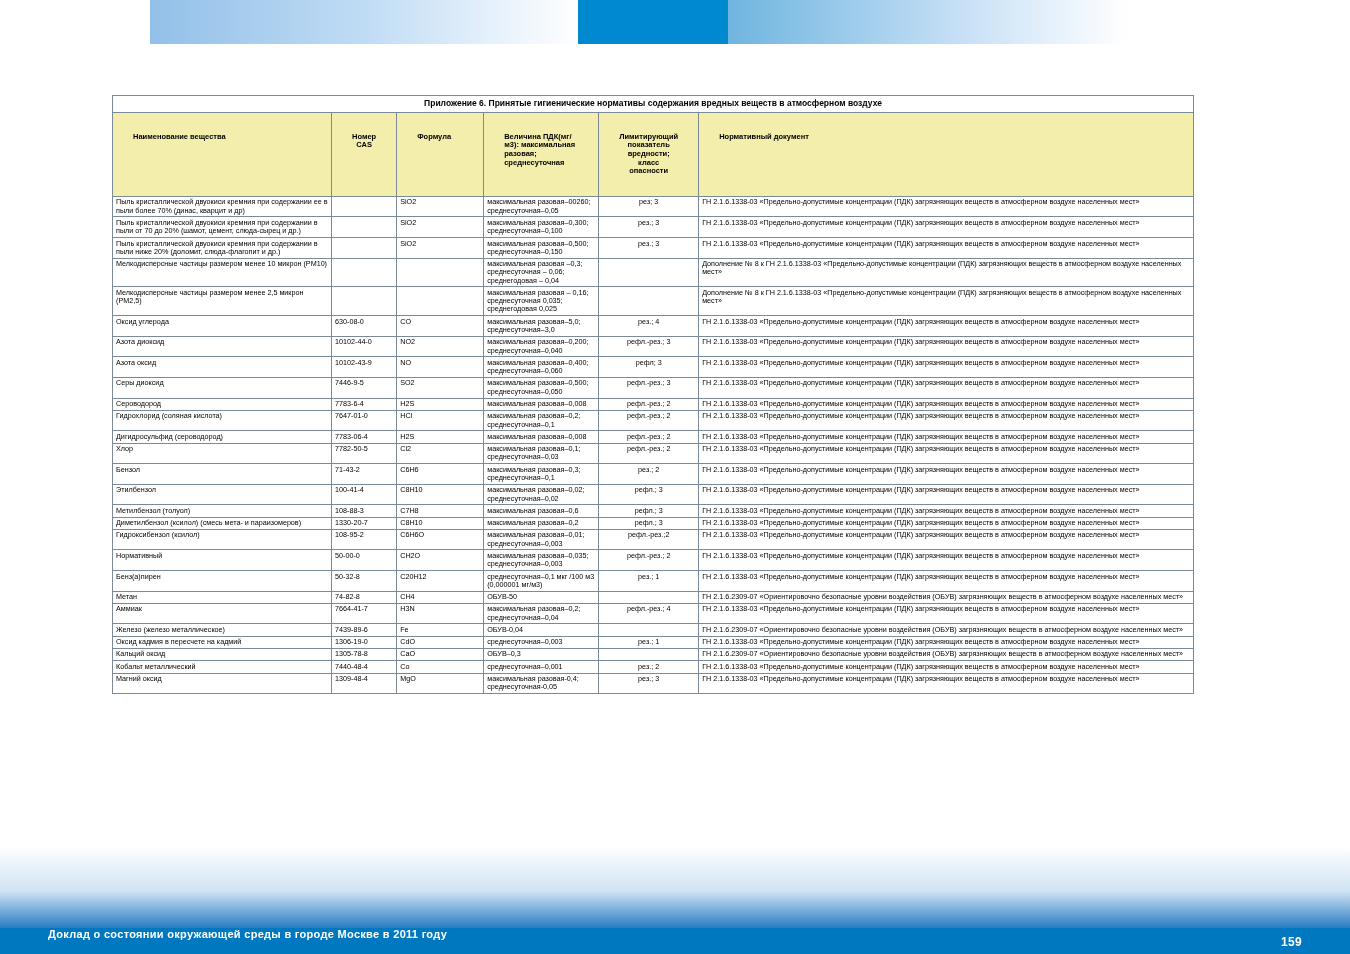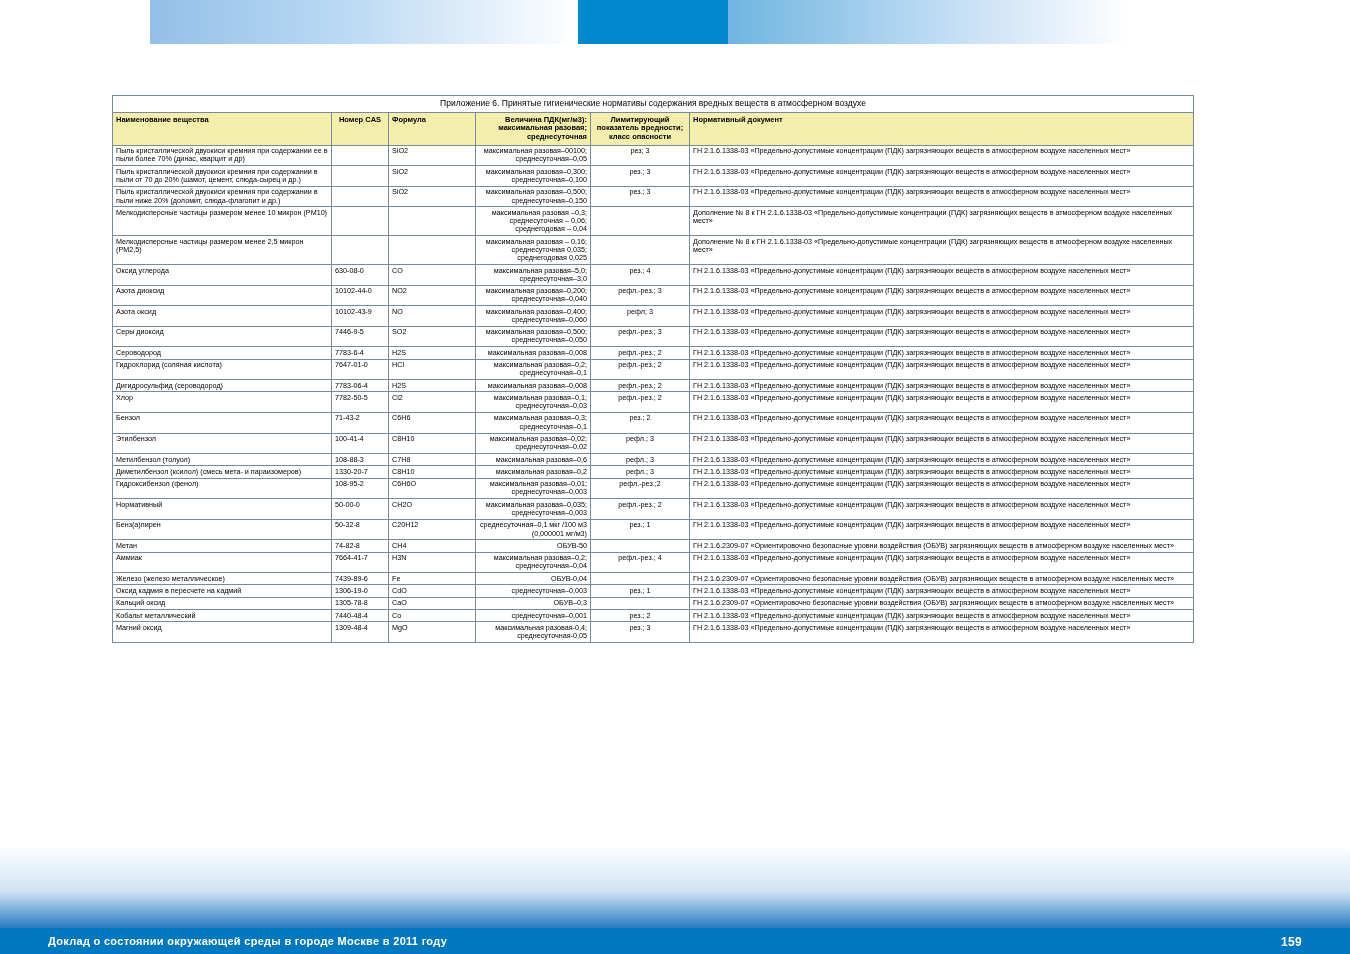--- a/index.html
+++ b/index.html
@@ -4,31 +4,31 @@
 <style>
 *{box-sizing:border-box;margin:0;padding:0}
 body{font-family:Arial,Helvetica,sans-serif;background:#fff;width:1350px;height:954px;position:relative;overflow:hidden}
 .top-banner{position:absolute;top:0;left:0;right:0;height:44px}
 .top-grad-left{position:absolute;top:0;left:150px;width:430px;height:44px;background:linear-gradient(90deg,rgba(135,185,230,.9)0%,rgba(165,205,240,.7)50%,rgba(255,255,255,0)100%)}
 .top-tab{position:absolute;top:0;left:578px;width:150px;height:44px;background:#0089cf}
 .top-grad-right{position:absolute;top:0;left:728px;width:400px;height:44px;background:linear-gradient(90deg,#6fb5e0 0%,rgba(165,205,240,.6)60%,rgba(255,255,255,0)100%)}
 .tbl-wrap{position:absolute;top:95px;left:112px;width:1082px}
 table{width:100%;border-collapse:separate;border-spacing:1px 1px;background:#7a8a99;font-size:7.2px;line-height:1.15}
 th,td{background:#fff;padding:1.5px 3px;vertical-align:top}
-.title-row td{text-align:center;font-size:8.5px;font-weight:400;padding:3px}
-th{background:#f4eeac;font-weight:700;font-size:7.5px;text-align:center;padding:3px}
+.title-row td{text-align:center;font-size:8.5px;font-weight:700;padding:3px}
+th{background:#f4eeac;font-weight:700;font-size:7.5px;text-align:center;padding:20px}
 .c0{width:218px;text-align:left}
 .c1{width:56px;text-align:center}
 .c2{width:86px;text-align:left}
-.c3{width:114px;text-align:right}
+.c3{width:114px;text-align:left}
 .c4{width:98px;text-align:center}
 .c5{text-align:left}
 td.c1,td.c2{text-align:left}
 .footer-grad{position:absolute;bottom:26px;left:0;right:0;height:82px;background:linear-gradient(180deg,rgba(255,255,255,0)0%,rgba(120,175,225,.35)55%,#2a7cc2 100%)}
-.footer-bar{position:absolute;bottom:0;left:0;right:0;height:26px;background:#0078c0;color:#fff;font-size:11px;font-weight:600;display:flex;align-items:center;padding-left:48px;letter-spacing:.3px}
+.footer-bar{position:absolute;bottom:0;left:0;right:0;height:26px;background:#0078c0;color:#fff;font-size:11px;font-weight:600;display:flex;align-items:flex-start;padding-left:48px;letter-spacing:.3px}
 .pgnum{position:absolute;bottom:5px;right:48px;color:#fff;font-size:12px;font-weight:700}
 </style>
 </head>
 <body>
 
 <div class="top-banner">
   <div class="top-grad-left"></div>
   <div class="top-tab"></div>
   <div class="top-grad-right"></div>
 </div>
@@ -46,21 +46,21 @@
 <th class="c3">Величина ПДК(мг/м3): максимальная разовая; среднесуточная</th>
 <th class="c4">Лимитирующий показатель вредности; класс опасности</th>
 <th class="c5">Нормативный документ</th>
 </tr>
 </tbody>
       <tbody id="tb">
         <tr>
           <td class="c0">Пыль кристаллической двуокиси кремния при содержании ее в пыли более 70% (динас, кварцит и др)</td>
           <td class="c1"></td>
           <td class="c2">SiO2</td>
-          <td class="c3">максимальная разовая–00100; среднесуточная–0,05</td>
+          <td class="c3">максимальная разовая–00260; среднесуточная–0,05</td>
           <td class="c4">рез; 3</td>
           <td class="c5">ГН 2.1.6.1338-03 «Предельно-допустимые концентрации (ПДК) загрязняющих веществ в атмосферном воздухе населенных мест»</td>
         </tr>
         <tr>
           <td class="c0">Пыль кристаллической двуокиси кремния при содержании в пыли от 70 до 20% (шамот, цемент, слюда-сырец и др.)</td>
           <td class="c1"></td>
           <td class="c2">SiO2</td>
           <td class="c3">максимальная разовая–0,300; среднесуточная–0,100</td>
           <td class="c4">рез.; 3</td>
           <td class="c5">ГН 2.1.6.1338-03 «Предельно-допустимые концентрации (ПДК) загрязняющих веществ в атмосферном воздухе населенных мест»</td>
@@ -179,21 +179,21 @@
         </tr>
         <tr>
           <td class="c0">Диметилбензол (ксилол) (смесь мета- и параизомеров)</td>
           <td class="c1">1330-20-7</td>
           <td class="c2">C8H10</td>
           <td class="c3">максимальная разовая–0,2</td>
           <td class="c4">рефл.; 3</td>
           <td class="c5">ГН 2.1.6.1338-03 «Предельно-допустимые концентрации (ПДК) загрязняющих веществ в атмосферном воздухе населенных мест»</td>
         </tr>
         <tr>
-          <td class="c0">Гидроксибензол (фенол)</td>
+          <td class="c0">Гидроксибензол (ксилол)</td>
           <td class="c1">108-95-2</td>
           <td class="c2">C6H6O</td>
           <td class="c3">максимальная разовая–0,01; среднесуточная–0,003</td>
           <td class="c4">рефл.-рез.;2</td>
           <td class="c5">ГН 2.1.6.1338-03 «Предельно-допустимые концентрации (ПДК) загрязняющих веществ в атмосферном воздухе населенных мест»</td>
         </tr>
         <tr>
           <td class="c0">Нормативный</td>
           <td class="c1">50-00-0</td>
           <td class="c2">CH2O</td>

